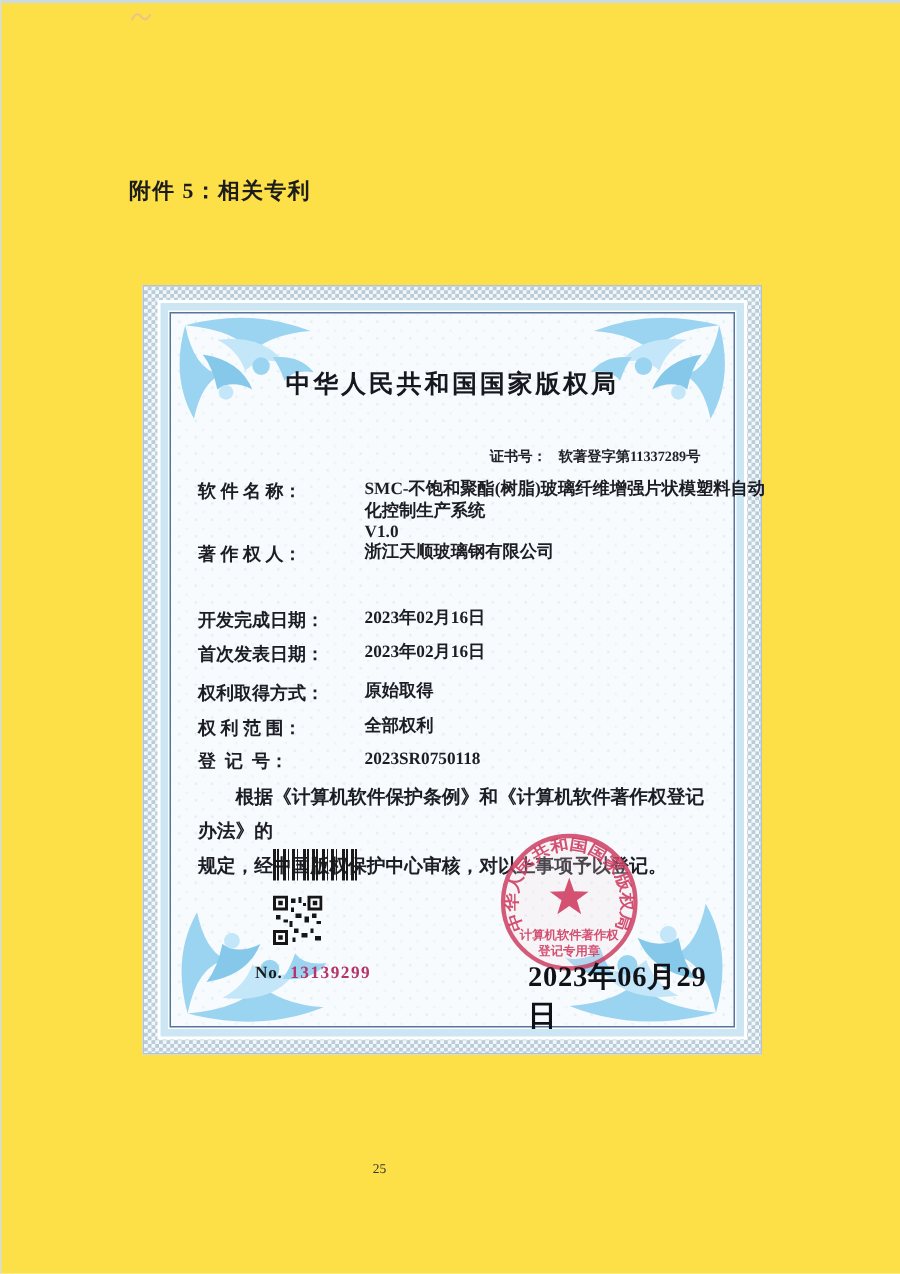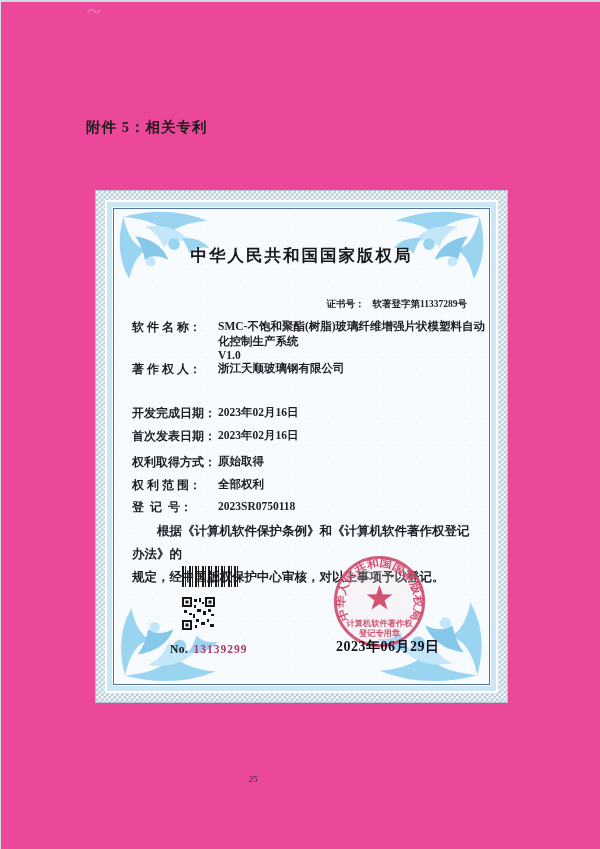--- a/index.html
+++ b/index.html
@@ -5,21 +5,21 @@
   html,body{margin:0;padding:0;}
   body{
     width:600px;height:849px;
     background:#ffffff;
     font-family:"Liberation Serif","DejaVu Serif",serif;
     position:relative;
     overflow:hidden;
   }
   .page{
     position:absolute;inset:0;
-    background:#ec4899;
+    background:#fde047;
     border-left:1px solid #d6dde0;
   }
   .scan-top-line{
     position:absolute;top:0;left:0;width:600px;height:2px;
     background:#ccdbe1;
   }
   .pink-mark{
     position:absolute;left:86px;top:6px;width:14px;height:10px;opacity:.55;
   }
   .attachment-label{
@@ -73,21 +73,21 @@
   .cert-no-row{
     position:absolute;top:89px;right:22px;
     font-size:9.5px;font-weight:bold;color:#23232b;margin-left:38px;
   }
   .cert-no-row .lbl{margin-right:8px;}
   .field-row{
     position:absolute;left:18px;display:flex;
     font-size:12px;font-weight:bold;color:#1d1d25;
   }
   .field-label{width:86px;flex:none;white-space:pre;}
-  .field-value{white-space:pre;font-size:11.5px;line-height:14.5px;}
+  .field-value{white-space:pre;font-size:11.5px;line-height:14.5px;margin-left:25px;}
   .f0{top:110px;} .f1{top:152px;} .f2{top:196px;} .f3{top:219px;}
   .f4{top:245px;} .f5{top:268px;} .f6{top:290px;}
   .statement{
     position:absolute;top:311px;left:18px;width:346px;
     font-size:12.5px;font-weight:bold;color:#1d1d25;
     line-height:23px;white-space:pre-line;text-indent:2em;
   }
   .barcode{
     position:absolute;left:68px;top:357px;width:58px;height:21px;
     background:repeating-linear-gradient(90deg,
@@ -97,22 +97,22 @@
       #1a1a1a 10px 11px,transparent 11px 13px);
   }
   .qr{position:absolute;left:68px;top:388px;width:33px;height:33px;}
   .serial-row{
     position:absolute;left:56px;top:434px;
     font-size:11.5px;font-weight:bold;color:#1b1b1b;letter-spacing:.5px;
   }
   .serial-number{color:#b4356b;margin-left:5px;letter-spacing:1px;}
   .seal{position:absolute;left:217px;top:344px;width:97px;height:97px;}
   .issue-date{
-    position:absolute;left:222px;top:429px;
-    font-size:14px;font-weight:bold;color:#111118;letter-spacing:.5px;
+    position:absolute;left:238px;top:429px;
+    font-size:19px;font-weight:bold;color:#111118;letter-spacing:.5px;
   }
   .page-number{
     position:absolute;left:0;top:774px;width:504px;text-align:center;
     font-size:9px;color:#333;
   }
 </style>
 </head>
 <body>
 
 <div class="page">

